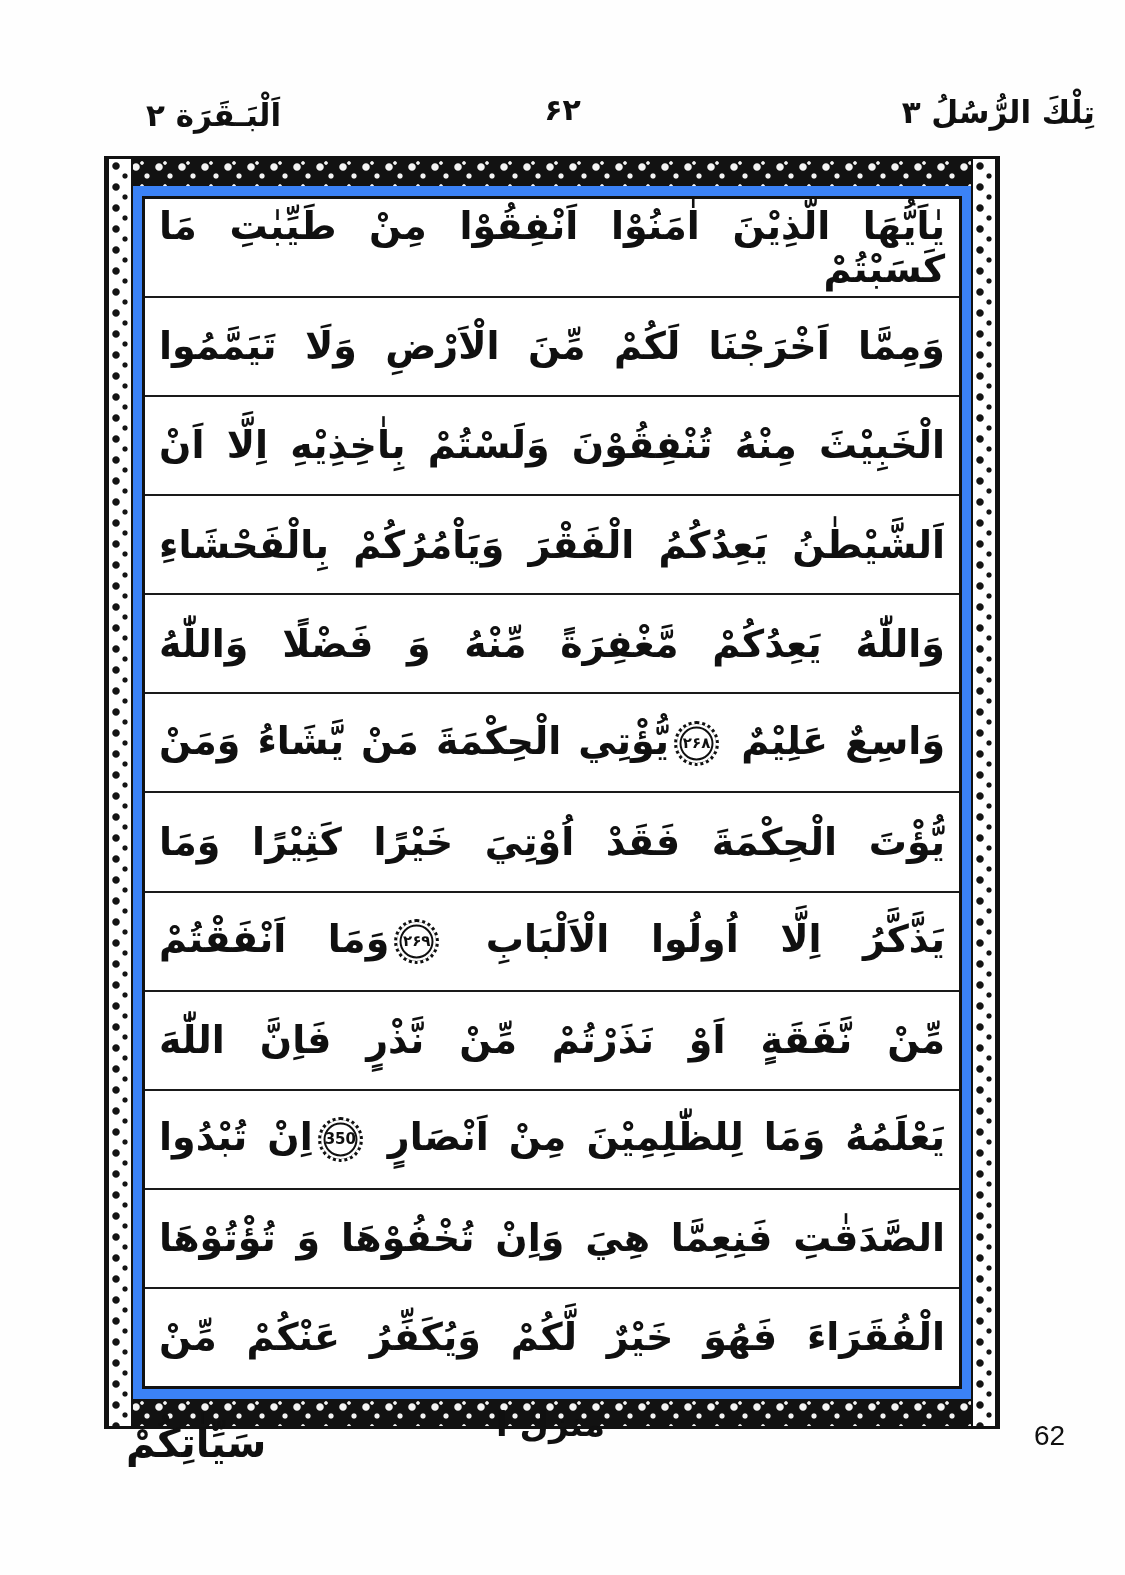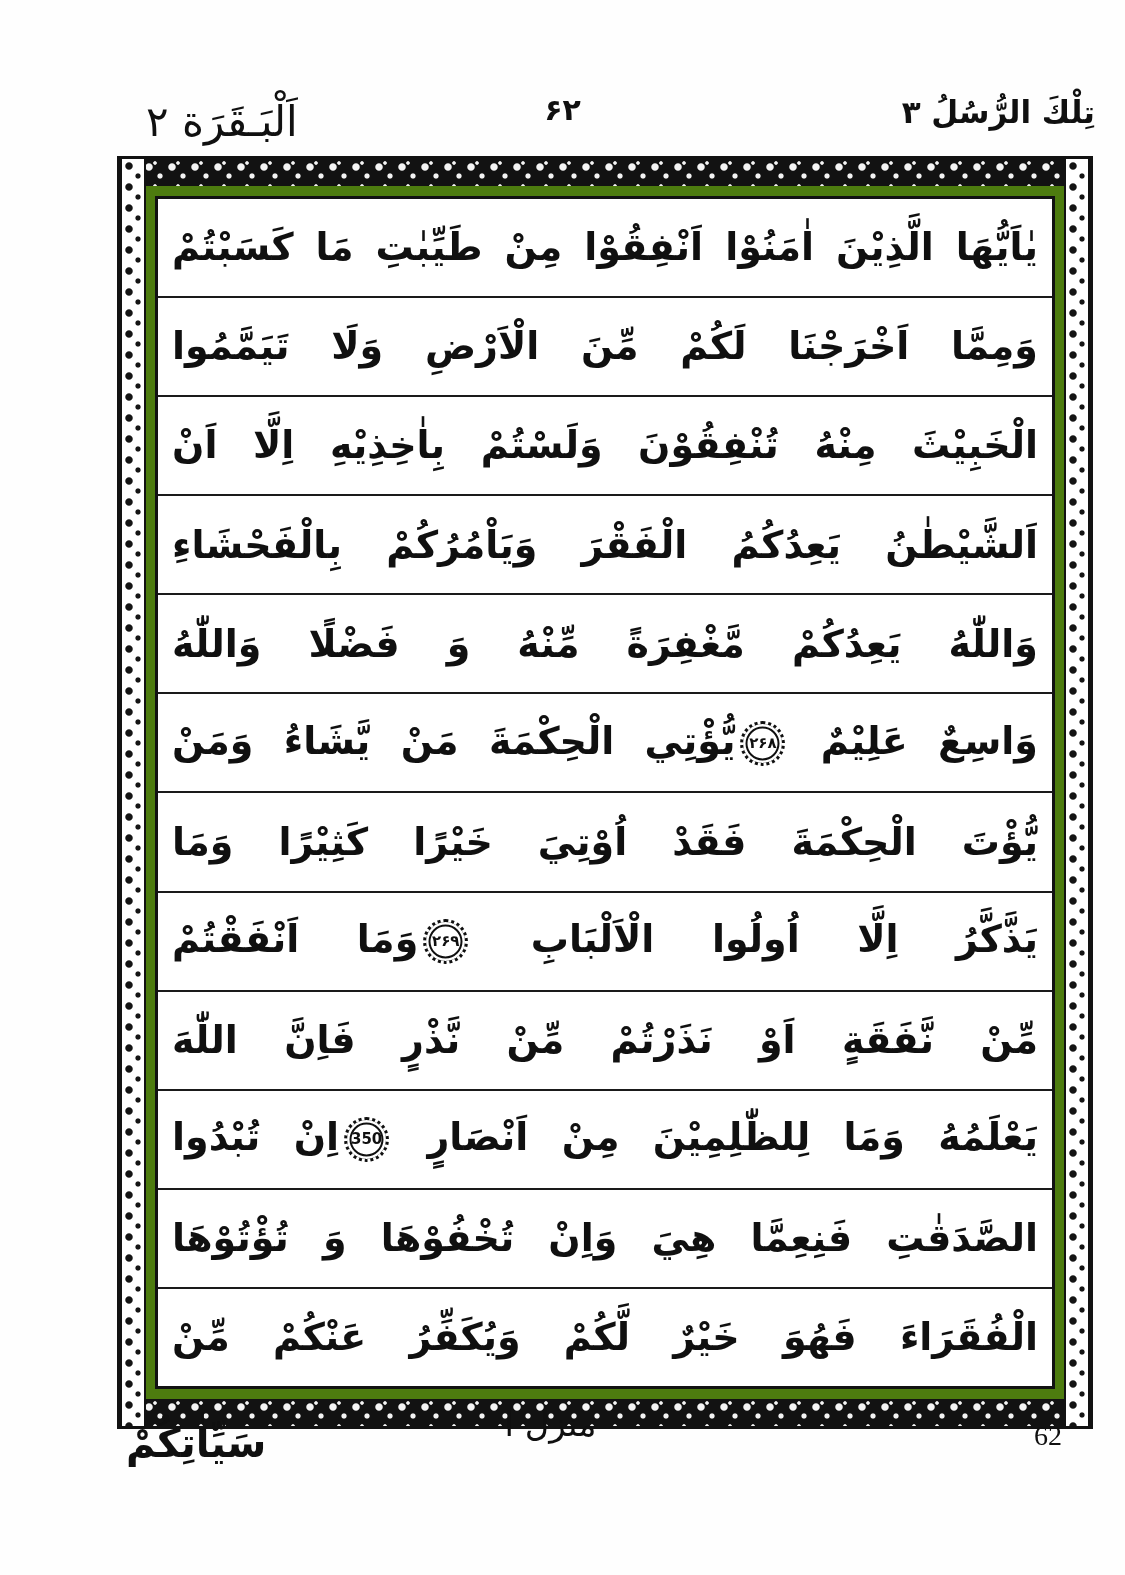--- a/index.html
+++ b/index.html
@@ -8,28 +8,28 @@
     width: 1125px; height: 1575px;
     background: #ffffff;
     font-family: "DejaVu Sans", sans-serif;
     color: #101010;
     position: relative;
     overflow: hidden;
   }
   .page { position: absolute; inset: 0; background: #fefefe; }
 
   
-  .h-left  { position: absolute; left: 146px; top: 97px;  font-size: 42px; font-weight: normal; direction: rtl; }
+  .h-left  { position: absolute; left: 146px; top: 97px;  font-size: 31px; font-weight: bold; direction: rtl; }
   .h-center{ position: absolute; left: 0; right: 0; top: 92px; text-align: center; font-size: 30px; font-weight: bold; }
   .h-right { position: absolute; right: 30px; top: 94px; font-size: 31px; font-weight: bold; direction: rtl; text-align: right; }
 
   
   .frame {
-    position: absolute; left: 117px; top: 156px; width: 976px; height: 1273px;
-    border: 3px solid #121212; background: #4d7c0f;
+    position: absolute; left: 104px; top: 156px; width: 896px; height: 1273px;
+    border: 3px solid #121212; background: #3b82f6;
   }
   .band { position: absolute; }
   .band-top, .band-bottom {
     left: 0; right: 0; height: 27px;
     background-color: #121212;
     background-image:
       radial-gradient(circle at 6px 8px,  #f4f4f4 3.2px, rgba(0,0,0,0) 4.2px),
       radial-gradient(circle at 17px 17px, #f4f4f4 2.1px, rgba(0,0,0,0) 3.1px),
       radial-gradient(circle at 12px 4px,  #f4f4f4 1.4px, rgba(0,0,0,0) 2.2px);
     background-size: 23px 23px;
@@ -66,22 +66,22 @@
     display: inline-flex; align-items: center; justify-content: center;
     width: 45px; height: 45px; margin: 0 5px;
     border: 3px dotted #101010; border-radius: 50%;
     box-shadow: inset 0 0 0 2.5px #ffffff, inset 0 0 0 4.5px #101010;
     font-size: 15px; font-weight: bold; line-height: 1;
     vertical-align: middle;
   }
 
   
   .catchword { position: absolute; left: 126px; top: 1420px; font-size: 40px; font-weight: bold; direction: rtl; }
-  .manzil    { position: absolute; left: 0; right: 24px; top: 1404px; text-align: center; font-size: 34px; font-weight: normal; direction: rtl; }
-  .page-num  { position: absolute; left: 1034px; top: 1420px; font-size: 28px; font-family: Liberation Serif, serif; }
+  .manzil    { position: absolute; left: 0; right: 24px; top: 1404px; text-align: center; font-size: 34px; font-weight: bold; direction: rtl; }
+  .page-num  { position: absolute; left: 1034px; top: 1420px; font-size: 28px; font-family: Liberation Sans, sans-serif; }
 </style>
 </head>
 <body>
 
 <div class="page">
 
   <div class="h-left">اَلْبَـقَرَة ۲</div>
   <div class="h-center">۶۲</div>
   <div class="h-right">تِلْكَ الرُّسُلُ ۳</div>
 

